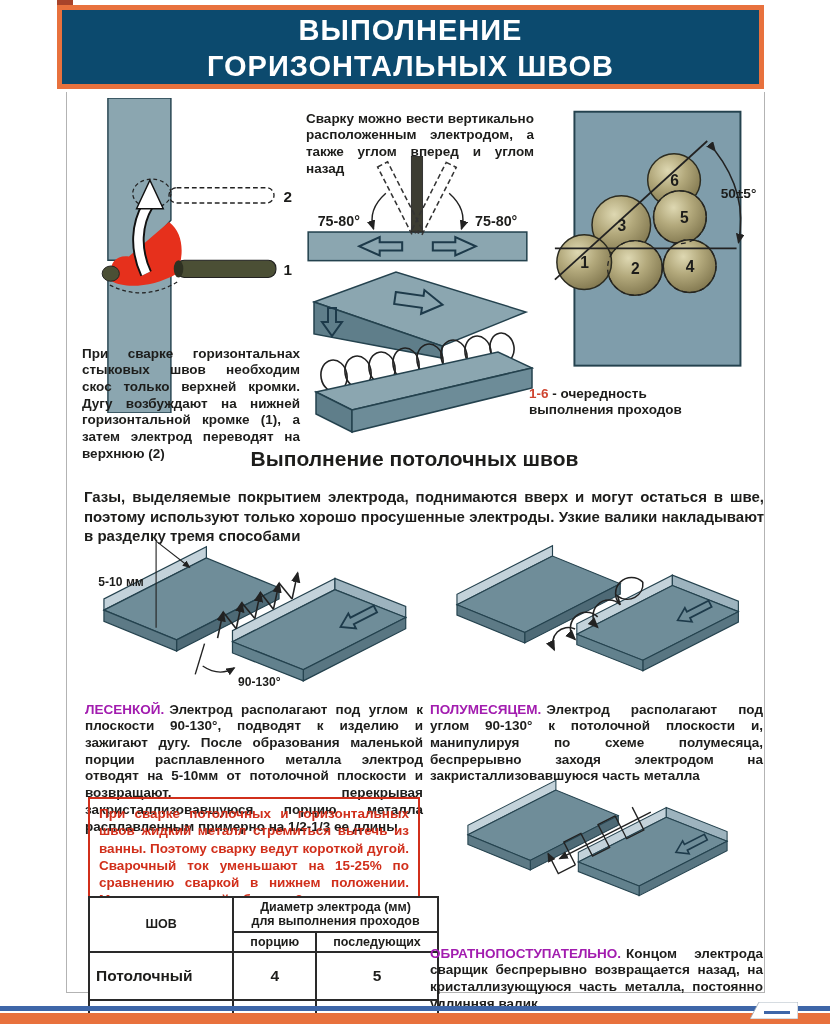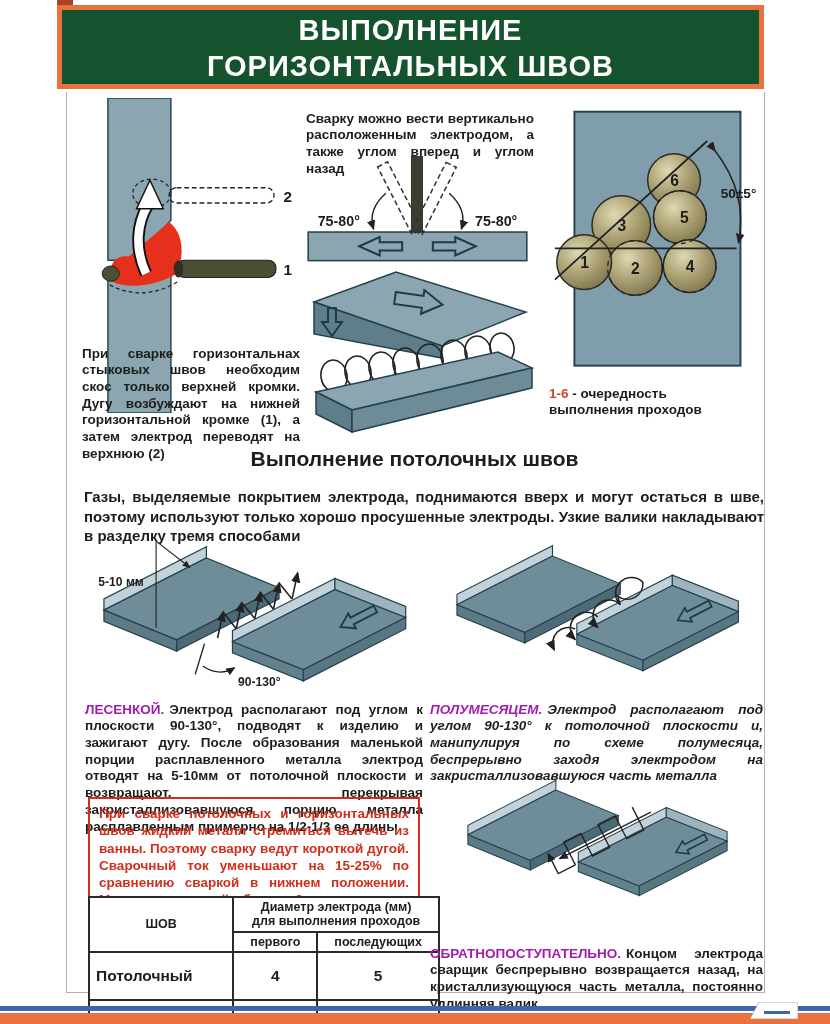--- a/index.html
+++ b/index.html
@@ -1,21 +1,21 @@
 <!DOCTYPE html>
 <html><head>
 <meta charset="utf-8">
 <style>
   html,body { margin:0; padding:0; background:#ffffff; }
   .page { position:relative; width:830px; height:1024px; background:#fff; overflow:hidden;
           font-family:"Liberation Sans", sans-serif; }
   .abs { position:absolute; }
 
   
-  .hdr { left:57px; top:5px; width:707px; height:84px; background:#14532d;
+  .hdr { left:57px; top:5px; width:707px; height:84px; background:#0c4a6e;
          border:5px solid #e8713d; box-sizing:border-box; text-align:center; }
   .hdr-line { color:#ffffff; font-weight:bold; font-size:29px; line-height:36px; letter-spacing:1px; }
   .hdr-corner { left:57px; top:0; width:16px; height:8px; background:#a8432a; }
 
   
   .frame { left:66px; top:92px; width:697px; height:900px;
            border-left:1px solid #b3b3b3; border-right:1px solid #b3b3b3; border-bottom:1px solid #b3b3b3; }
 
   .cap { font-size:13.5px; font-weight:bold; color:#1d1d1b; text-align:justify; line-height:1.24; }
   .cap-red { color:#cf4531; }
@@ -157,21 +157,21 @@
     <g fill="#cf4531" font-size="16">
       <text x="36" y="172">1</text>
       <text x="88" y="178">2</text>
       <text x="74" y="134">3</text>
       <text x="144" y="176">4</text>
       <text x="138" y="126">5</text>
       <text x="128" y="88">6</text>
     </g>
   </svg>
 
-  <p class="abs cap" style="left:549px; top:372px; width:205px; text-align:left;"><span class="cap-red">1-6</span><span> - очередность выполнения проходов</span></p>
+  <p class="abs cap" style="left:529px; top:372px; width:205px; text-align:left;"><span class="cap-red">1-6</span><span> - очередность выполнения проходов</span></p>
 
   <div class="abs sec-title">Выполнение потолочных швов</div>
   <p class="abs intro" style="left:84px; top:472px; width:680px;">Газы, выделяемые покрытием электрода, поднимаются вверх и могут остаться в шве, поэтому используют только хорошо просушенные электроды. Узкие валики накладывают в разделку тремя способами</p>
 
   <svg class="abs" style="left:85px; top:530px;" width="335" height="163" viewBox="0 0 335 175">
     <defs>
       <marker id="ah5" markerWidth="9" markerHeight="9" refX="6" refY="3" orient="auto">
         <path d="M0,0 L7,3 L0,6 Z" fill="#222"></path>
       </marker>
     </defs>
@@ -221,21 +221,21 @@
         <col style="width:40%">
         <col style="width:29%">
         <col style="width:31%">
       </colgroup>
     <tbody>
         <tr>
       <th rowspan="2" class="seam-h">ШОВ</th>
       <th colspan="2">Диаметр электрода (мм) для выполнения проходов</th>
     </tr>
     <tr>
-      <th>первого</th>
+      <th>порцию</th>
       <th>последующих</th>
     </tr>
     <tr>
       <td>Потолочный</td>
       <td class="num">4</td>
       <td class="num">5</td>
     </tr>
     <tr>
       <td>Горизонтальный</td>
       <td class="num">3</td>
@@ -263,21 +263,21 @@
       <path d="M222,60 A 18 18 0 0 0 196,86 L 193,76 A 18 18 0 0 0 222,60"></path>
       <path d="M196,86 A 18 18 0 0 0 170,112" marker-end="url(#ah6)"></path>
       <path d="M170,100 A 18 18 0 0 0 144,126" marker-end="url(#ah6)"></path>
       <path d="M144,114 A 18 18 0 0 0 120,138" marker-end="url(#ah6)"></path>
     </g>
     <g transform="translate(262,104) rotate(-27)">
       <polygon points="0,0 14,-9 14,-4 42,-4 42,4 14,4 14,9" fill="none" stroke="#1d3a4a" stroke-width="2"></polygon>
     </g>
   </svg>
 
-  <p class="abs cap" style="left:430px; top:688px; width:333px;font-style:italic;"><span class="term">ПОЛУМЕСЯЦЕМ.</span><span>Электрод располагают под углом 90-130° к потолочной плоскости и, манипулируя по схеме полумесяца, беспрерывно заходя электродом на закристаллизовавшуюся часть металла</span></p>
+  <p class="abs cap" style="left:430px; top:688px; width:333px;"><span class="term">ПОЛУМЕСЯЦЕМ.</span><span>Электрод располагают под углом 90-130° к потолочной плоскости и, манипулируя по схеме полумесяца, беспрерывно заходя электродом на закристаллизовавшуюся часть металла</span></p>
 
   <svg class="abs" style="left:428px; top:766px;" width="335" height="140" viewBox="0 0 335 175">
     <defs>
       <marker id="ah7" markerWidth="9" markerHeight="9" refX="6" refY="3" orient="auto">
         <path d="M0,0 L7,3 L0,6 Z" fill="#222"></path>
       </marker>
     </defs>
     <polygon points="8,86 118,30 118,18 8,74" fill="#c3d2da" stroke="#24424e" stroke-width="1.3"></polygon>
     <polygon points="8,86 118,30 196,62 86,118" fill="#6f8d99" stroke="#24424e" stroke-width="1.3"></polygon>
     <polygon points="196,62 86,118 86,130 196,74" fill="#4e6a76" stroke="#24424e" stroke-width="1.3"></polygon>

